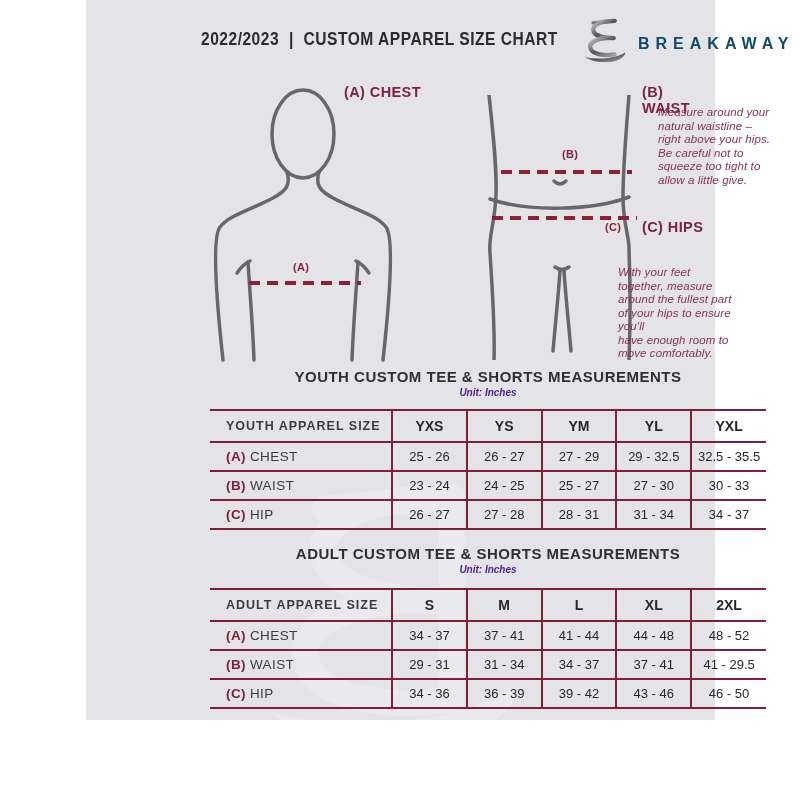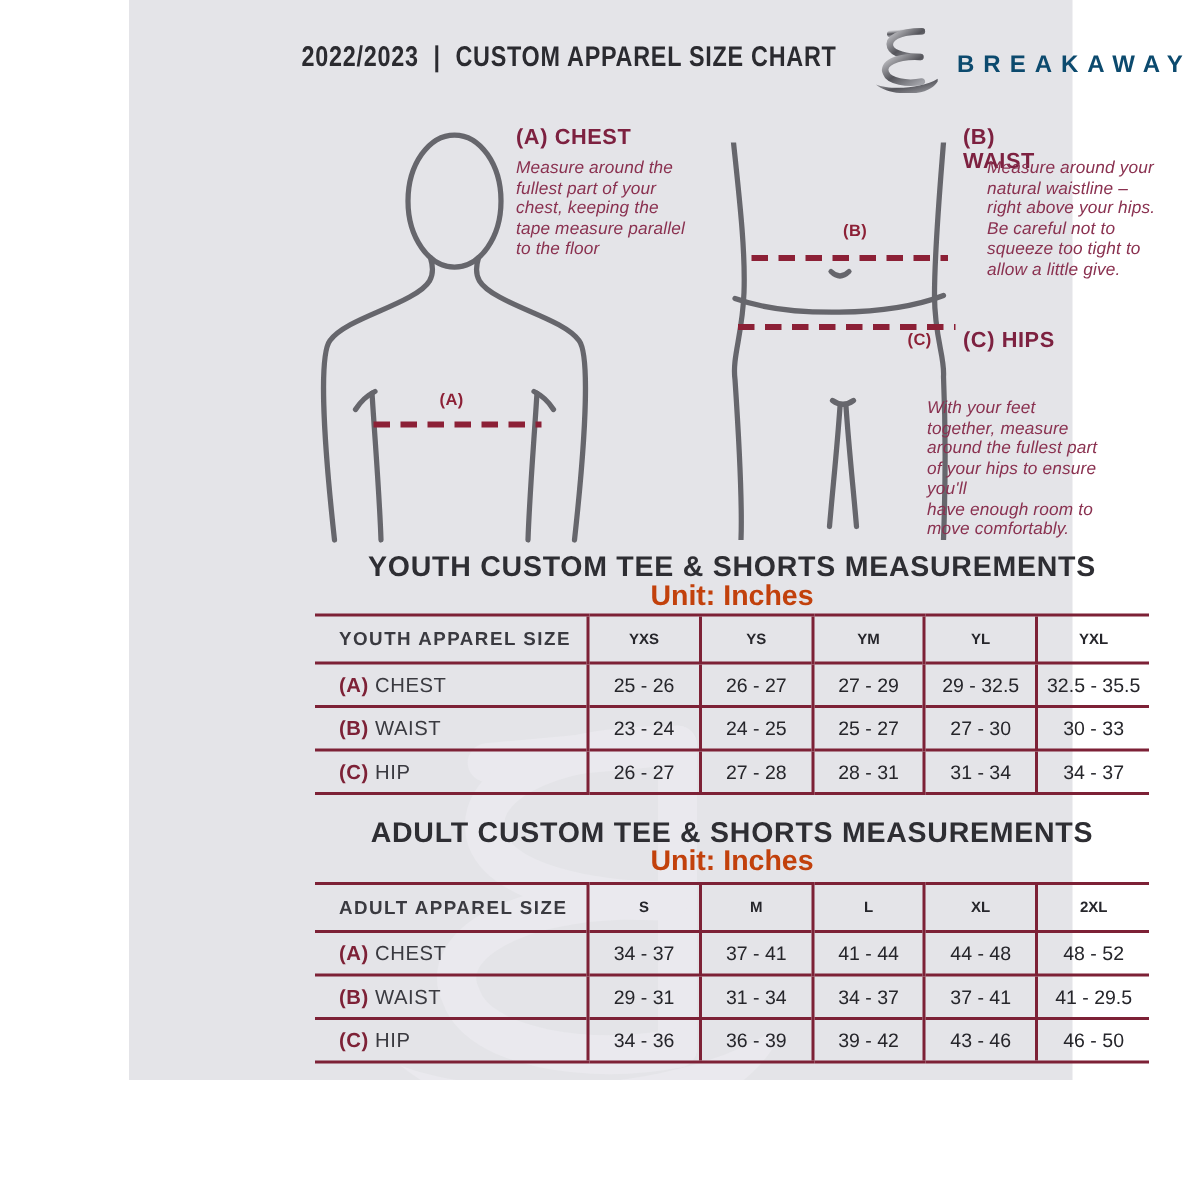--- a/index.html
+++ b/index.html
@@ -41,39 +41,39 @@
     letter-spacing:.4px; z-index:1;
   }
   .sec-desc {
     position:absolute; font-size:11.5px; font-style:italic; line-height:13.5px;
     color:var(--maroon-soft); white-space:pre-line; z-index:1; letter-spacing:.1px;
   }
 
   
   .tbl-title {
     position:absolute; left:124px; width:556px; text-align:center;
-    font-size:19px; font-weight:bold; color:#2e2e33; letter-spacing:.5px; z-index:1;
+    font-size:15px; font-weight:bold; color:#2e2e33; letter-spacing:.5px; z-index:1;
   }
   .tbl-unit {
     position:absolute; left:124px; width:556px; text-align:center;
-    font-size:19px; font-weight:600; color:#c2410c; z-index:1;
+    font-size:10px; font-style:italic; font-weight:600; color:#4c1d95; z-index:1;
   }
   table.size-table {
     position:absolute; left:124px; width:556px; border-collapse:collapse;
     table-layout:fixed; z-index:1;
   }
   .size-table col.c-label { width:182px; }
   .size-table th, .size-table td {
     border-top:2px solid var(--maroon); padding:0; text-align:center; color:#26262b;
   }
   .size-table th:not(:first-child), .size-table td:not(:first-child) {
     border-left:2px solid var(--maroon);
   }
   .size-table tr:last-child td { border-bottom:2px solid var(--maroon); }
-  .size-table th { height:30px; font-size:10px; font-weight:bold; }
+  .size-table th { height:30px; font-size:14px; font-weight:bold; }
   .size-table td { height:27px; font-size:13px; font-weight:normal; }
   .size-table .label-h {
     text-align:left; padding-left:16px; font-size:12.5px; font-weight:bold;
     letter-spacing:1px; color:#3a3a40;
   }
   .size-table .row-label {
     text-align:left; padding-left:16px; font-size:13.5px; color:#3a3a40;
     letter-spacing:.4px;
   }
   .size-table .pfx { color:var(--maroon); font-weight:bold; margin-right:4px; }
@@ -147,25 +147,20 @@
         <path d="M79 176 C 77 205, 74 232, 72 256"></path>
         <path d="M83 176 C 85 205, 88 232, 90 256"></path>
       </g>
       <line x1="20" y1="77" x2="151" y2="77" stroke="#8c2036" stroke-width="4" stroke-dasharray="11 7"></line>
       <line x1="11" y1="123" x2="156" y2="123" stroke="#8c2036" stroke-width="4" stroke-dasharray="11 7"></line>
     </svg>
     <span class="marker" style="left:476px; top:148px;">(B)</span>
     <span class="marker" style="left:519px; top:221px;">(C)</span>
 
     <div class="sec-head" style="left:258px; top:84px;">(A) CHEST</div>
-    <div class="sec-desc" style="left:258px; top:106px; width:150px;">Measure around the
-fullest part of your
-chest, keeping the
-tape measure parallel
-to the floor</div>
 
     <div class="sec-head" style="left:556px; top:84px;">(B) WAIST</div>
     <div class="sec-desc" style="left:556px; top:106px; width:155px;margin-left:16px;">Measure around your
 natural waistline –
 right above your hips.
 Be careful not to
 squeeze too tight to
 allow a little give.</div>
 
     <div class="sec-head" style="left:556px; top:219px;">(C) HIPS</div>

